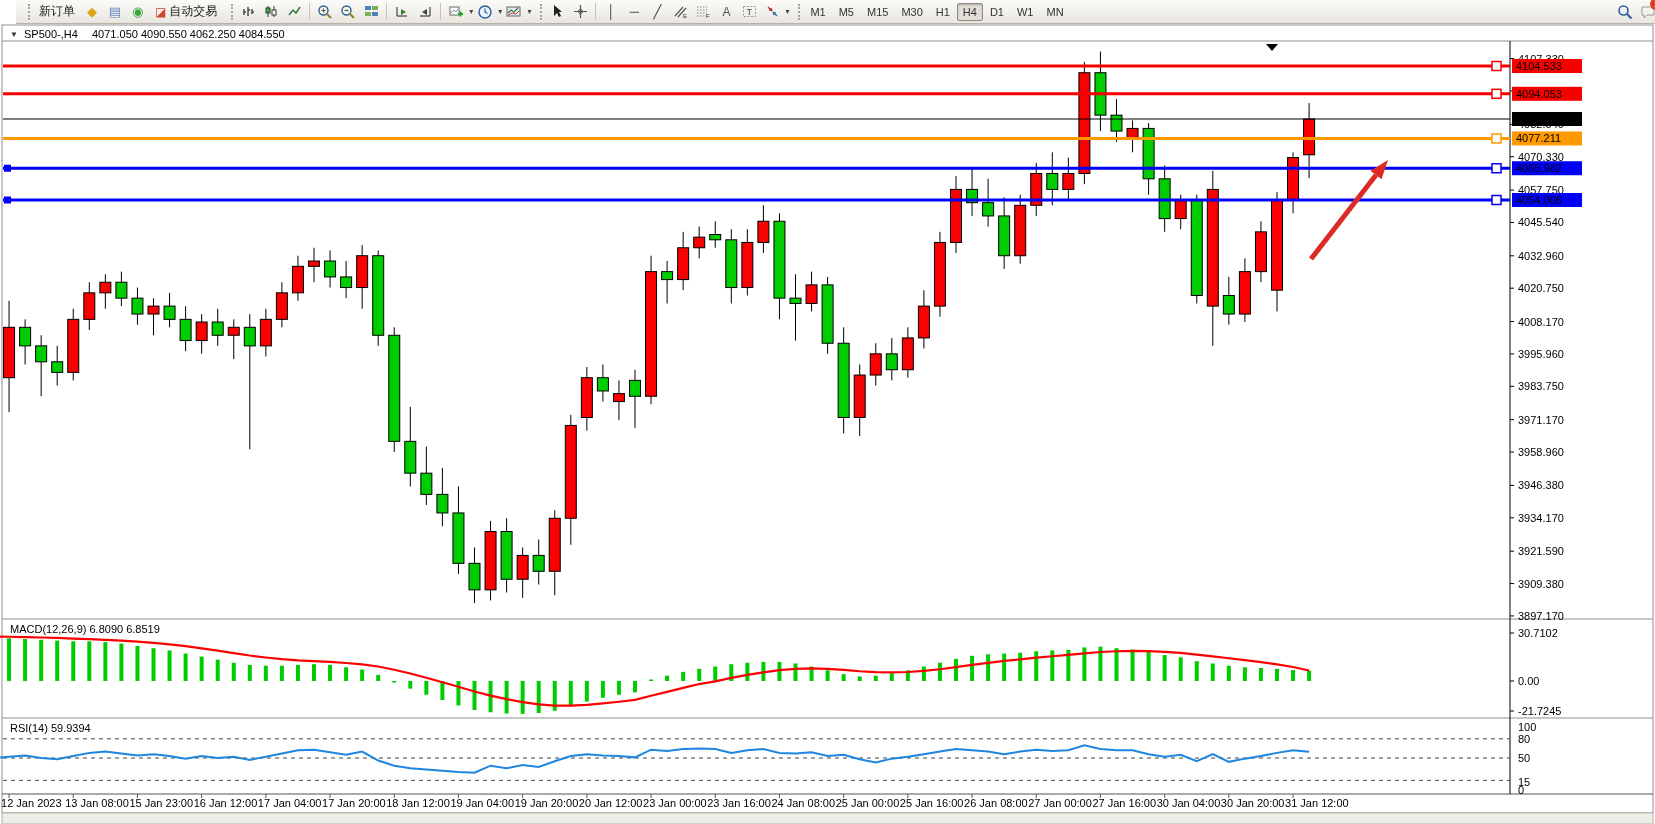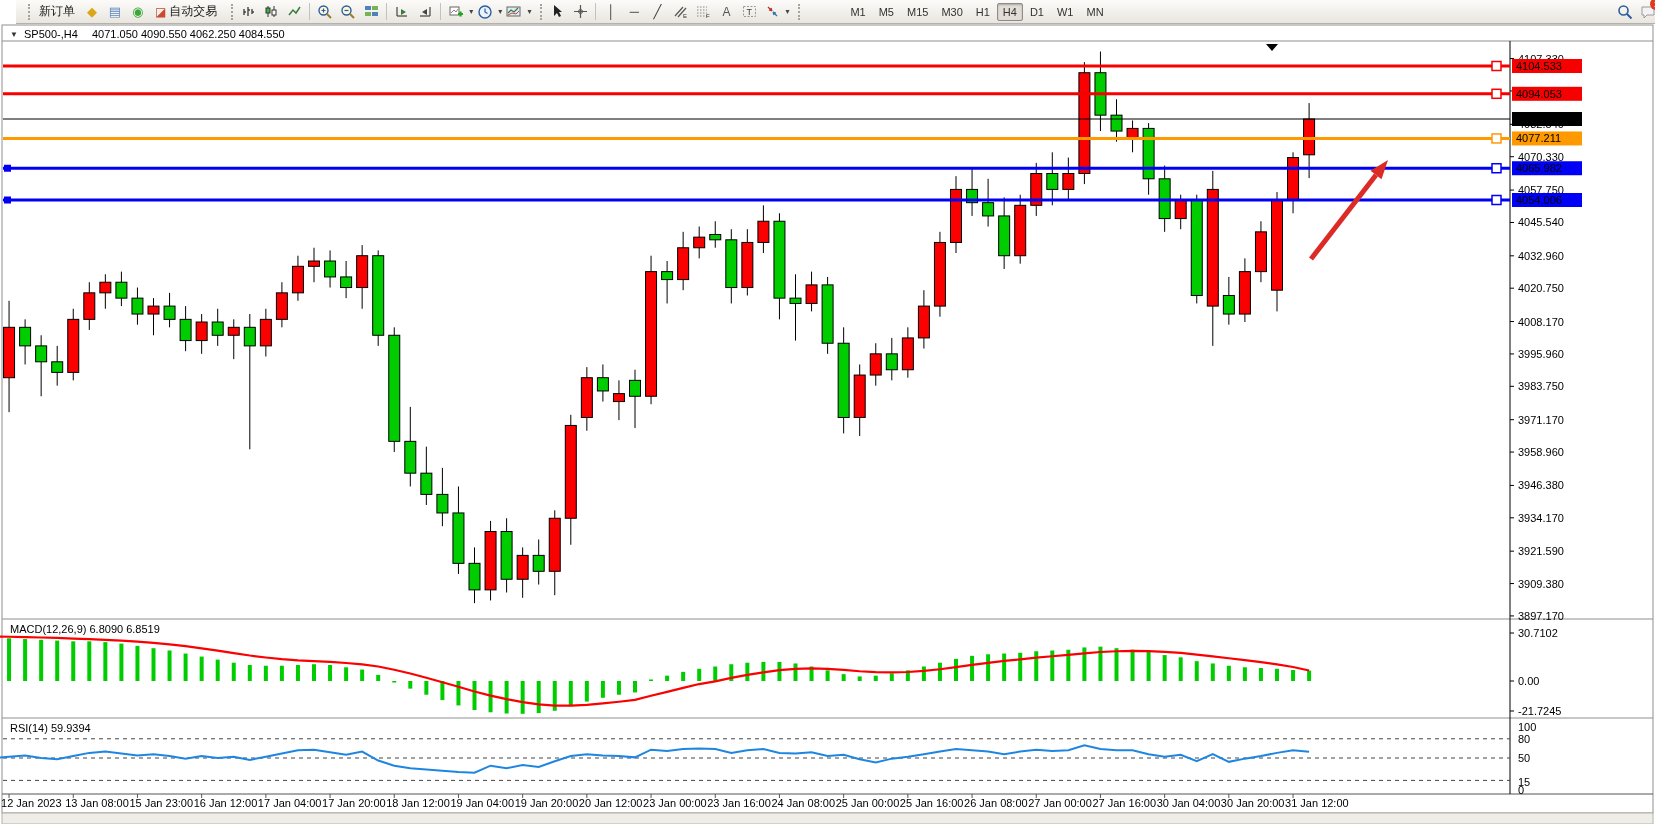--- a/index.html
+++ b/index.html
@@ -161,21 +161,21 @@
       </span>
     <span class="ibtn">
       <svg width="15" height="15" viewBox="0 0 15 15">
           <path d="M3 3l4 4M7 7l-1-3M7 7l-3-1" stroke="#b33" stroke-width="1.3" fill="none"></path>
           <path d="M12 12L8 8M8 8l1 3M8 8l3 1" stroke="#37a" stroke-width="1.3" fill="none"></path>
         </svg>
       </span>
     <span class="caret">▾</span>
     <div class="grip"></div>
 
-    <span id="tf-buttons" style="display:inline-flex;gap:1px;margin-left:40px;">
+    <span id="tf-buttons" style="display:inline-flex;gap:1px;">
         <span class="tf">M1</span>
         <span class="tf">M5</span>
         <span class="tf">M15</span>
         <span class="tf">M30</span>
         <span class="tf">H1</span>
         <span class="tf active">H4</span>
         <span class="tf">D1</span>
         <span class="tf">W1</span>
         <span class="tf">MN</span>
       </span>

